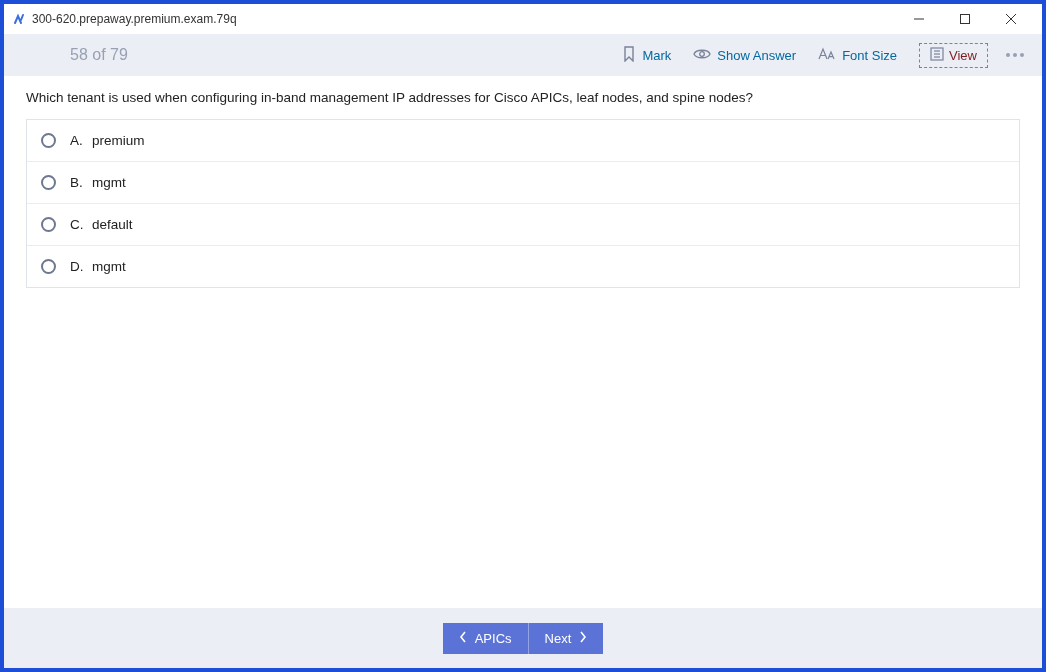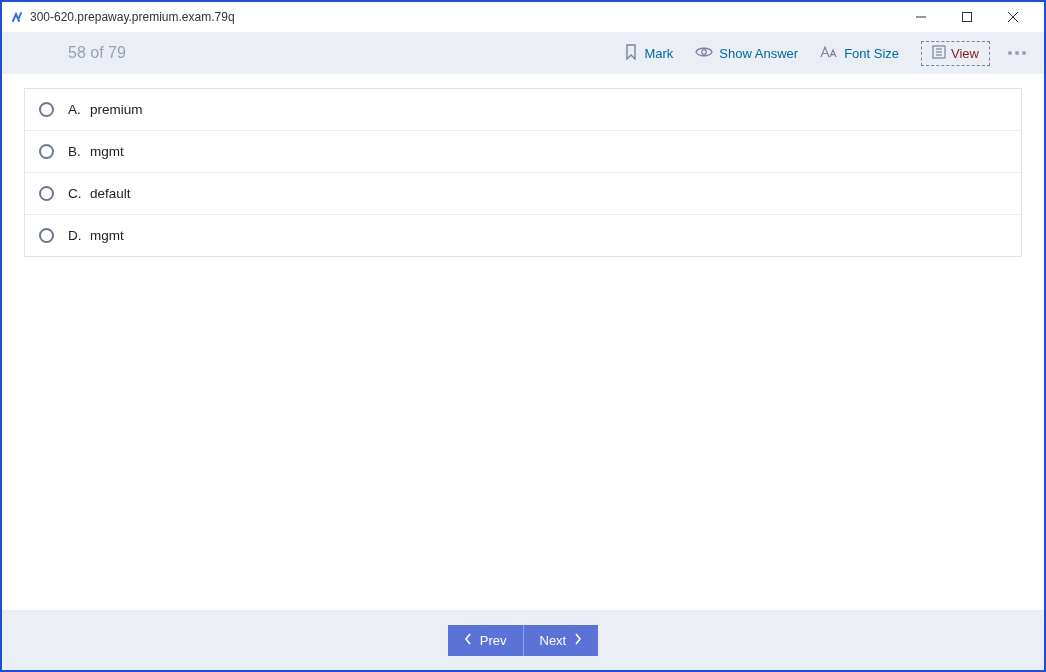--- a/index.html
+++ b/index.html
@@ -1,17 +1,17 @@
 <!DOCTYPE html>
 <html><head>
 <meta charset="utf-8">
 <style>
   * { box-sizing: border-box; }
   html, body { margin:0; padding:0; height:100%; font-family: "Segoe UI", Arial, sans-serif; font-size:13px; color:#333; }
-  .window { width:1046px; height:672px; background:#fff; display:flex; flex-direction:column; border:2px solid #1d4ed8; }
+  .window { width:1046px; height:672px; background:#fff; display:flex; flex-direction:column; border:4px solid #1d4ed8; }
   
   .titlebar { height:30px; display:flex; align-items:center; padding:0 8px; }
   .app-icon { width:14px; height:14px; margin-right:6px; }
   .title-text { font-size:12px; color:#333; }
   .titlebar-spacer { flex:1; }
   .win-btn { width:46px; height:30px; display:flex; align-items:center; justify-content:center; color:#333; }
   .win-btn svg { stroke:#333; }
   
   .toolbar { height:42px; background:#ebeef5; display:flex; align-items:center; padding:0 18px; color:#6f7b94; }
   .progress-text { font-size:16px; color:#98a1b3;margin-left:48px; }
@@ -115,20 +115,21 @@
     </div>
 
     <div class="dots">
       <span></span>
         <span></span>
         <span></span>
     </div>
   </div>
 
   <div class="content">
+    <div class="question-text">Which tenant is used when configuring in-band management IP addresses for Cisco APICs, leaf nodes, and spine nodes?</div>
     <div class="answers">
 
       <div class="answer-row">
         <span class="radio"></span>
         <span class="answer-letter">A.</span>
         <span class="answer-text">premium</span>
       </div>
 
       <div class="answer-row">
         <span class="radio"></span>
@@ -152,21 +153,21 @@
   </div>
 
   <div class="footer">
     <div class="nav-group">
       <div class="nav-btn prev">
         <span>
           <svg width="8" height="12" viewBox="0 0 8 12" fill="none" stroke-width="1.6">
               <path d="M6 1 L2 6 L6 11"></path>
             </svg>
         </span>
-        <span>Prev</span>
+        <span>APICs</span>
       </div>
       <div class="nav-btn next">
         <span>Next</span>
         <span>
           <svg width="8" height="12" viewBox="0 0 8 12" fill="none" stroke-width="1.6">
               <path d="M2 1 L6 6 L2 11"></path>
             </svg>
         </span>
       </div>
     </div>

